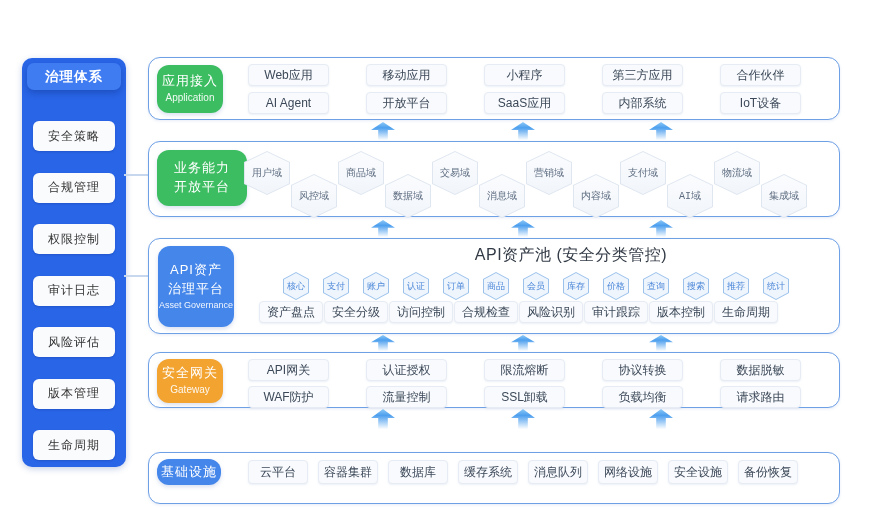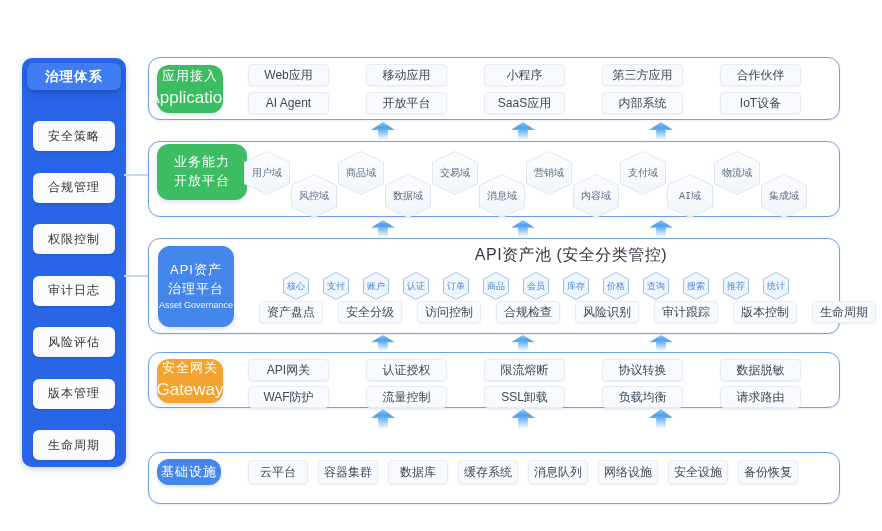--- a/index.html
+++ b/index.html
@@ -32,27 +32,27 @@
   .layer-app{top:57px;height:63px;}
   .layer-biz{top:141px;height:76px;}
   .layer-asset{top:238px;height:96px;}
   .layer-gw{top:352px;height:56px;}
   .layer-infra{top:452px;height:52px;}
 
   .layer-label{position:absolute;left:8px;border-radius:12px;color:#fff;display:flex;
     flex-direction:column;align-items:center;justify-content:center;line-height:1.45;
     box-shadow:0 2px 4px rgba(60,100,180,.2);}
   .lab-cn{font-size:13px;font-weight:500;letter-spacing:1px;}
-  .lab-en{font-size:17px;opacity:.92;}
+  .lab-en{font-size:10px;opacity:.92;}
   .lab-en-sm{font-size:9px;opacity:.92;}
   .label-green{background:var(--green);}
   .label-blue{background:var(--blue);}
   .label-orange{background:var(--orange);}
   .l1-label{top:7px;width:66px;height:48px;}
-  .l2-label{top:2px;width:90px;height:56px;}
+  .l2-label{top:8px;width:90px;height:56px;}
   .l3-label{top:7px;left:9px;width:76px;height:81px;}
   .l4-label{top:6px;width:66px;height:44px;}
   .l5-label{top:6px;width:64px;height:26px;}
 
   
   .grid-5{position:absolute;left:99px;display:grid;grid-template-columns:repeat(5,81px);
     column-gap:37px;row-gap:6px;}
   .g-l1{top:6px;} .g-l4{top:6px;row-gap:5px;}
   .box{height:22px;display:flex;align-items:center;justify-content:center;background:var(--box-bg);
     border:1px solid var(--box-border);border-radius:4px;font-size:12px;color:#3c4858;
@@ -68,21 +68,21 @@
   .hex-biz{width:46px;height:44px;background:#dfe6f0;font-size:10px;color:#5d6c80;}
   .hex-biz::before{background:linear-gradient(180deg,#fbfcfe,#f1f5fa);}
   .hex-biz:nth-child(even){margin-top:23px;}
 
   
   .pool-title{position:absolute;left:422px;top:6px;transform:translateX(-50%);
     font-size:16px;color:#323a45;white-space:nowrap;letter-spacing:.5px;}
   .hex-row-sm{position:absolute;left:134px;top:33px;display:flex;gap:14px;justify-content:flex-end;}
   .hex-sm{width:26px;height:28px;background:var(--hex-border);font-size:9px;color:var(--hex-text);}
   .hex-sm::before{background:#eef5fd;}
-  .cap-row{position:absolute;left:110px;top:62px;display:flex;gap:15px;}
+  .cap-row{position:absolute;left:110px;top:62px;display:flex;gap:1px;}
   .cap-row .box{width:64px;}
 
   
   .infra-row{position:absolute;left:99px;top:7px;display:flex;gap:10px;}
   .infra-row .box{width:60px;height:24px;}
 
   
   .arrow-row{position:absolute;left:0;width:692px;}
   .ar1{top:122px;height:18px;} .ar2{top:220px;height:17px;}
   .ar3{top:335px;height:16px;} .ar4{top:409px;height:20px;}

